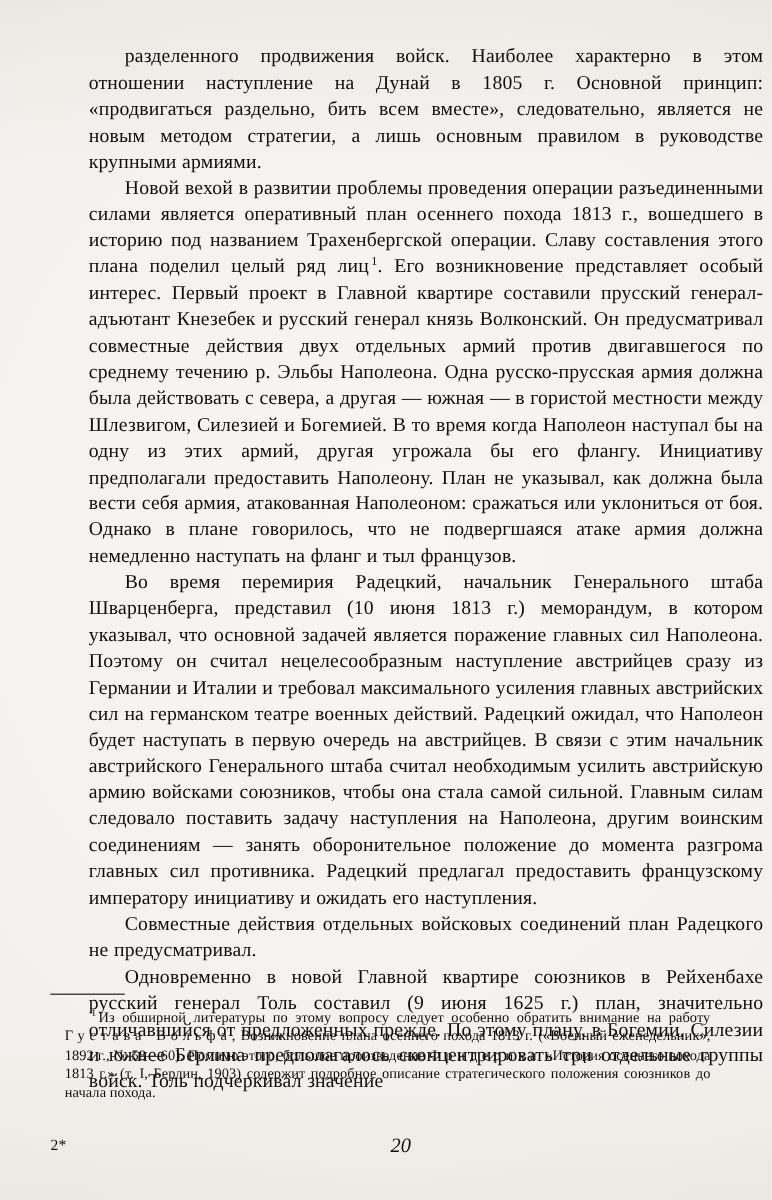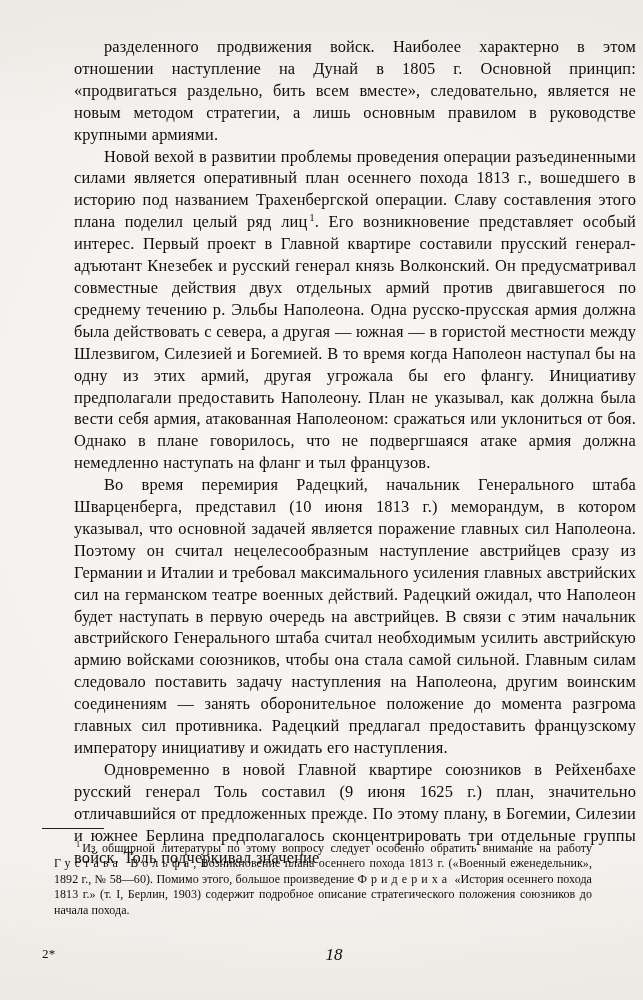--- a/index.html
+++ b/index.html
@@ -120,28 +120,29 @@
   <div class="paper-tone"></div>
 
   <div class="textblock">
 
     <p class="body">разделенного продвижения войск. Наиболее характерно в этом отношении наступление на Дунай в 1805 г. Основной принцип: «продвигаться раздельно, бить всем вместе», следовательно, является не новым методом стратегии, а лишь основным правилом в руководстве крупными армиями.</p>
 
     <p class="body"><span>Новой вехой в развитии проблемы проведения операции разъединенными силами является оперативный план осеннего похода 1813 г., вошедшего в историю под названием Трахенбергской операции. Славу составления этого плана поделил целый ряд лиц</span><sup class="fnref">1</sup><span>. Его возникновение представляет особый интерес. Первый проект в Главной квартире составили прусский генерал-адъютант Кнезебек и русский генерал князь Волконский. Он предусматривал совместные действия двух отдельных армий против двигавшегося по среднему течению р. Эльбы Наполеона. Одна русско-прусская армия должна была действовать с севера, а другая — южная — в гористой местности между Шлезвигом, Силезией и Богемией. В то время когда Наполеон наступал бы на одну из этих армий, другая угрожала бы его флангу. Инициативу предполагали предоставить Наполеону. План не указывал, как должна была вести себя армия, атакованная Наполеоном: сражаться или уклониться от боя. Однако в плане говорилось, что не подвергшаяся атаке армия должна немедленно наступать на фланг и тыл французов.</span></p>
 
     <p class="body">Во время перемирия Радецкий, начальник Генерального штаба Шварценберга, представил (10 июня 1813 г.) меморандум, в котором указывал, что основной задачей является поражение главных сил Наполеона. Поэтому он считал нецелесообразным наступление австрийцев сразу из Германии и Италии и требовал максимального усиления главных австрийских сил на германском театре военных действий. Радецкий ожидал, что Наполеон будет наступать в первую очередь на австрийцев. В связи с этим начальник австрийского Генерального штаба считал необходимым усилить австрийскую армию войсками союзников, чтобы она стала самой сильной. Главным силам следовало поставить задачу наступления на Наполеона, другим воинским соединениям — занять оборонительное положение до момента разгрома главных сил противника. Радецкий предлагал предоставить французскому императору инициативу и ожидать его наступления.</p>
 
+    <p class="body">Совместные действия отдельных войсковых соединений план Радецкого не предусматривал.</p>
 
     <p class="body">Одновременно в новой Главной квартире союзников в Рейхенбахе русский генерал Толь составил (9 июня 1625 г.) план, значительно отличавшийся от предложенных прежде. По этому плану, в Богемии, Силезии и южнее Берлина предполагалось сконцентрировать три отдельные группы войск. Толь подчеркивал значение</p>
 
   </div>
 
   <div class="footnote-zone">
     <div class="fn-rule"></div>
     <p class="footnote"><sup class="fnmark">1</sup><span>Из обширной литературы по этому вопросу следует особенно обратить внимание на работу </span><span class="spaced">Густава Вольфа</span><span>, Возникновение плана осеннего похода 1813 г. («Военный еженедельник», 1892 г., № 58—60). Помимо этого, большое произведение </span><span class="spaced">Фридериха</span><span> «История осеннего похода 1813 г.» (т. I, Берлин, 1903) содержит подробное описание стратегического положения союзников до начала похода.</span></p>
   </div>
 
   <div class="footer">
     <div class="signature">2*</div>
-    <div class="folio">18</div>
+    <div class="folio">20</div>
   </div>
 
 </div>
 
 </body></html>

